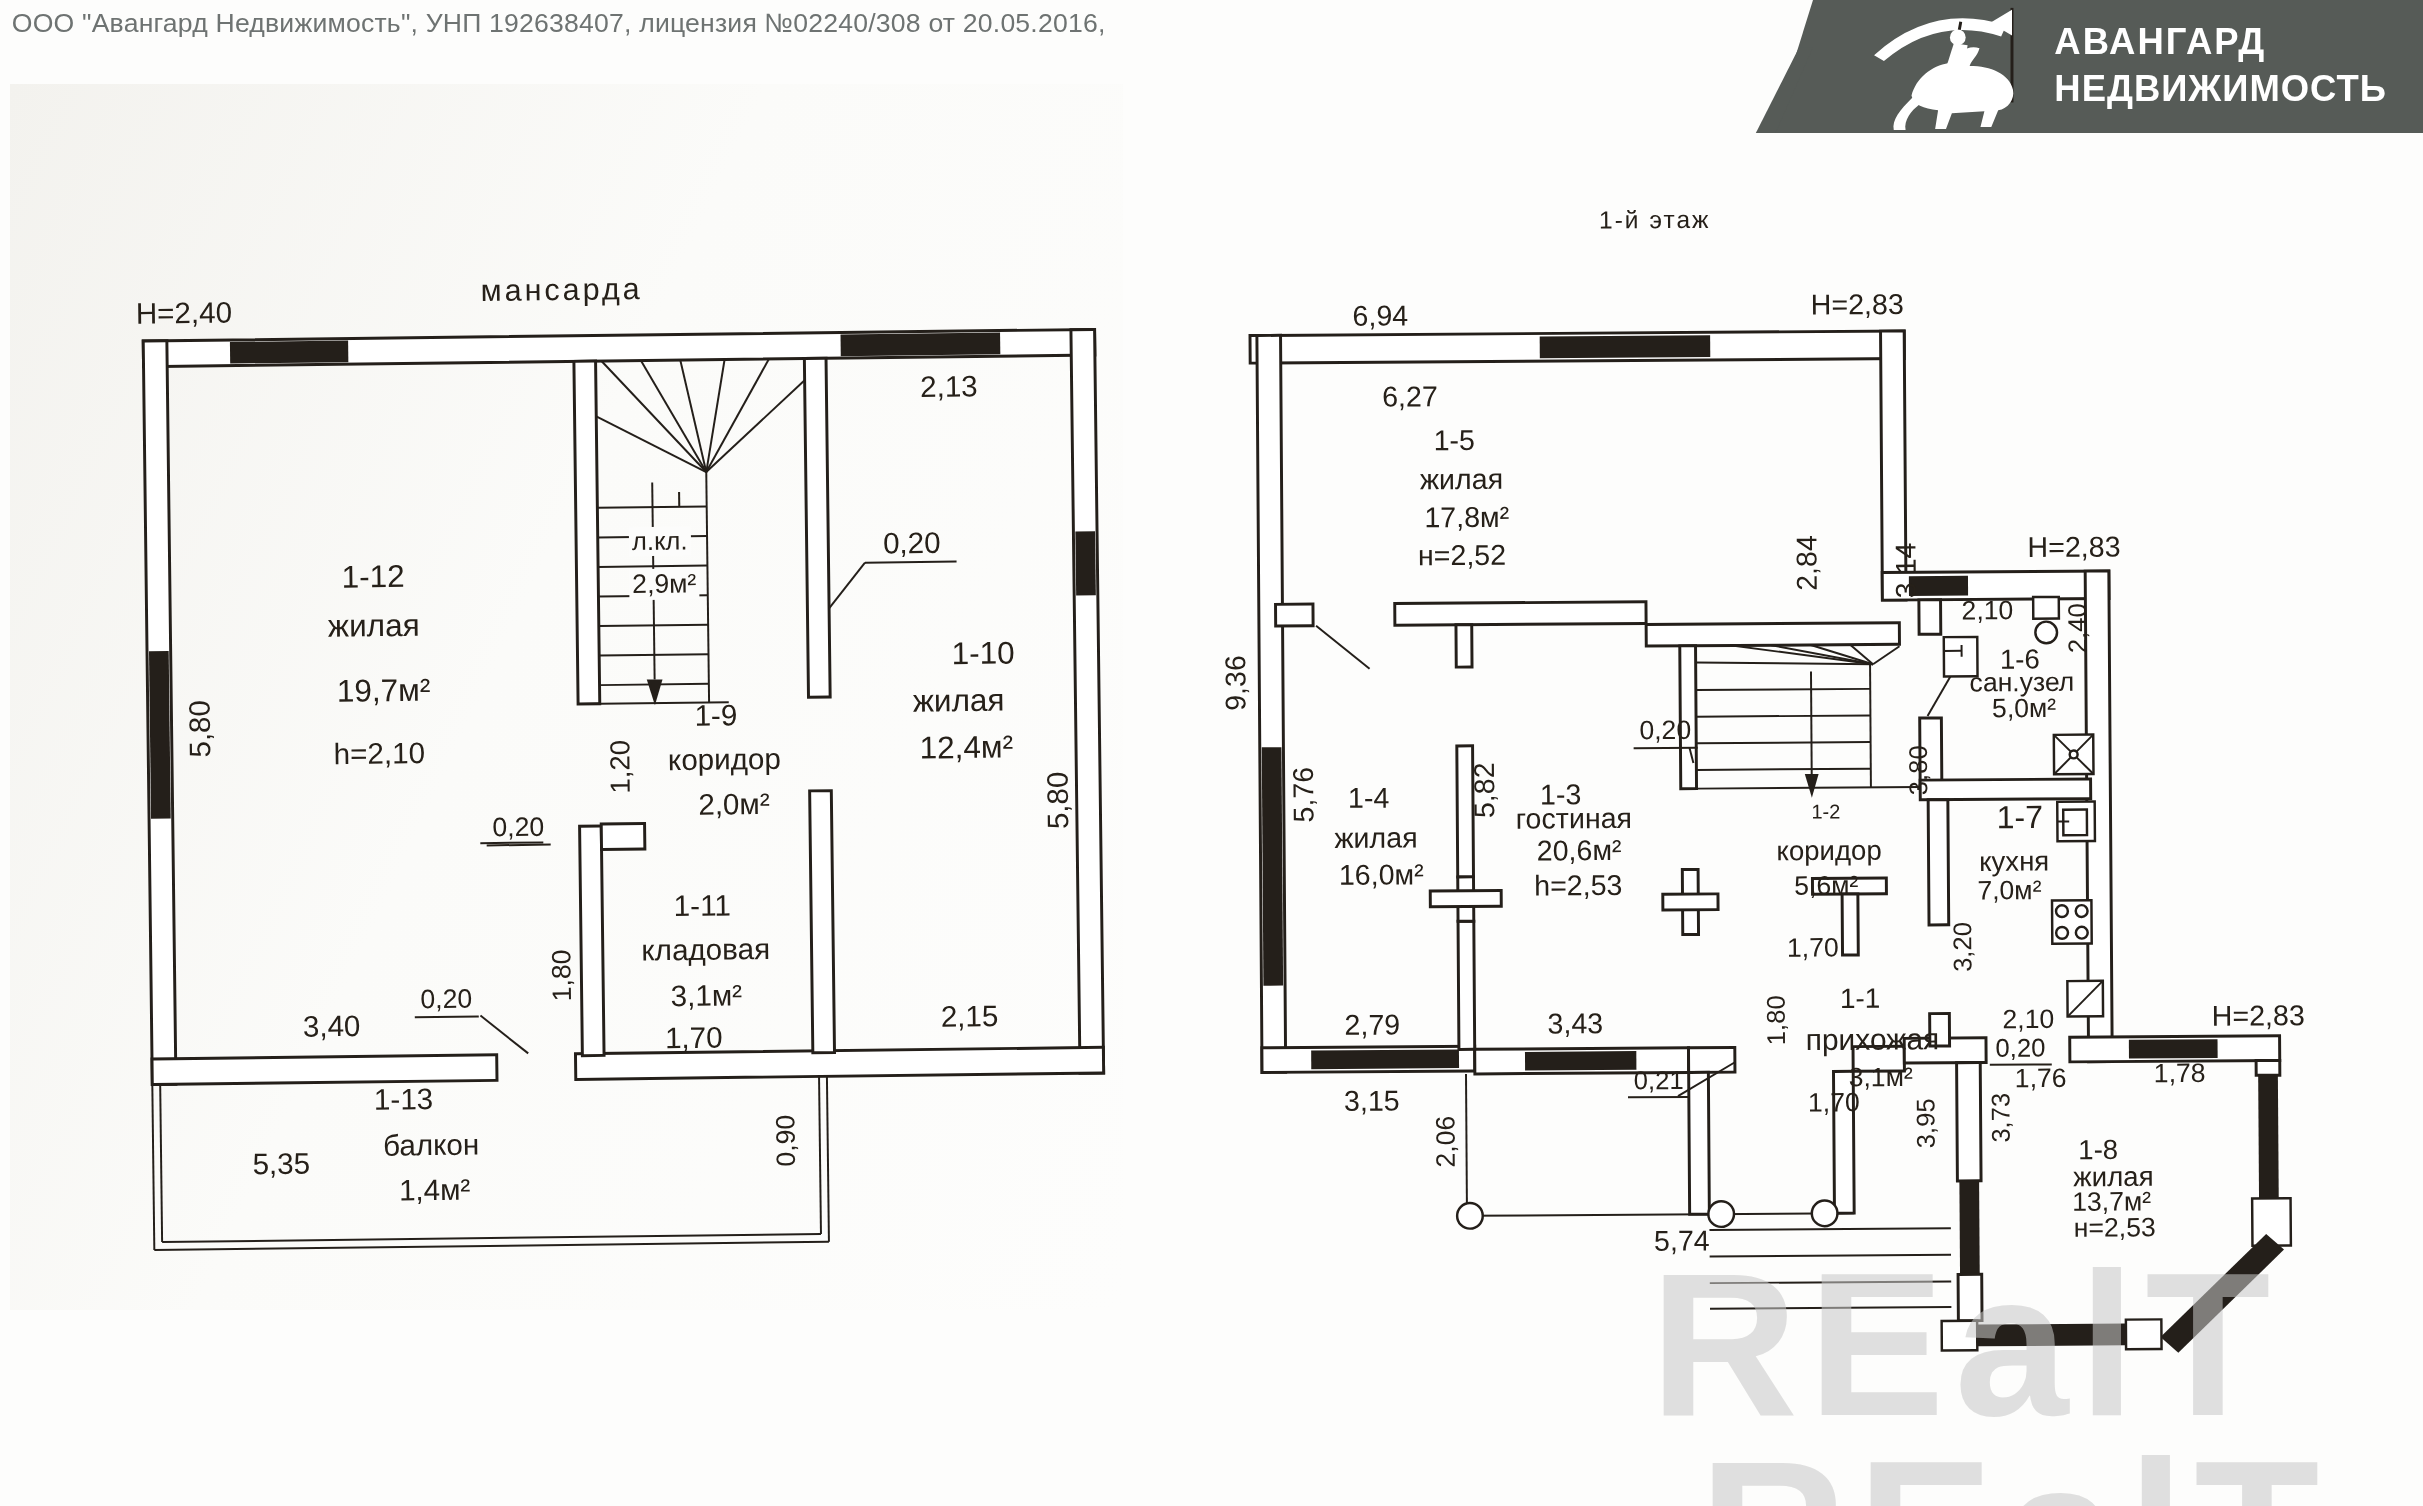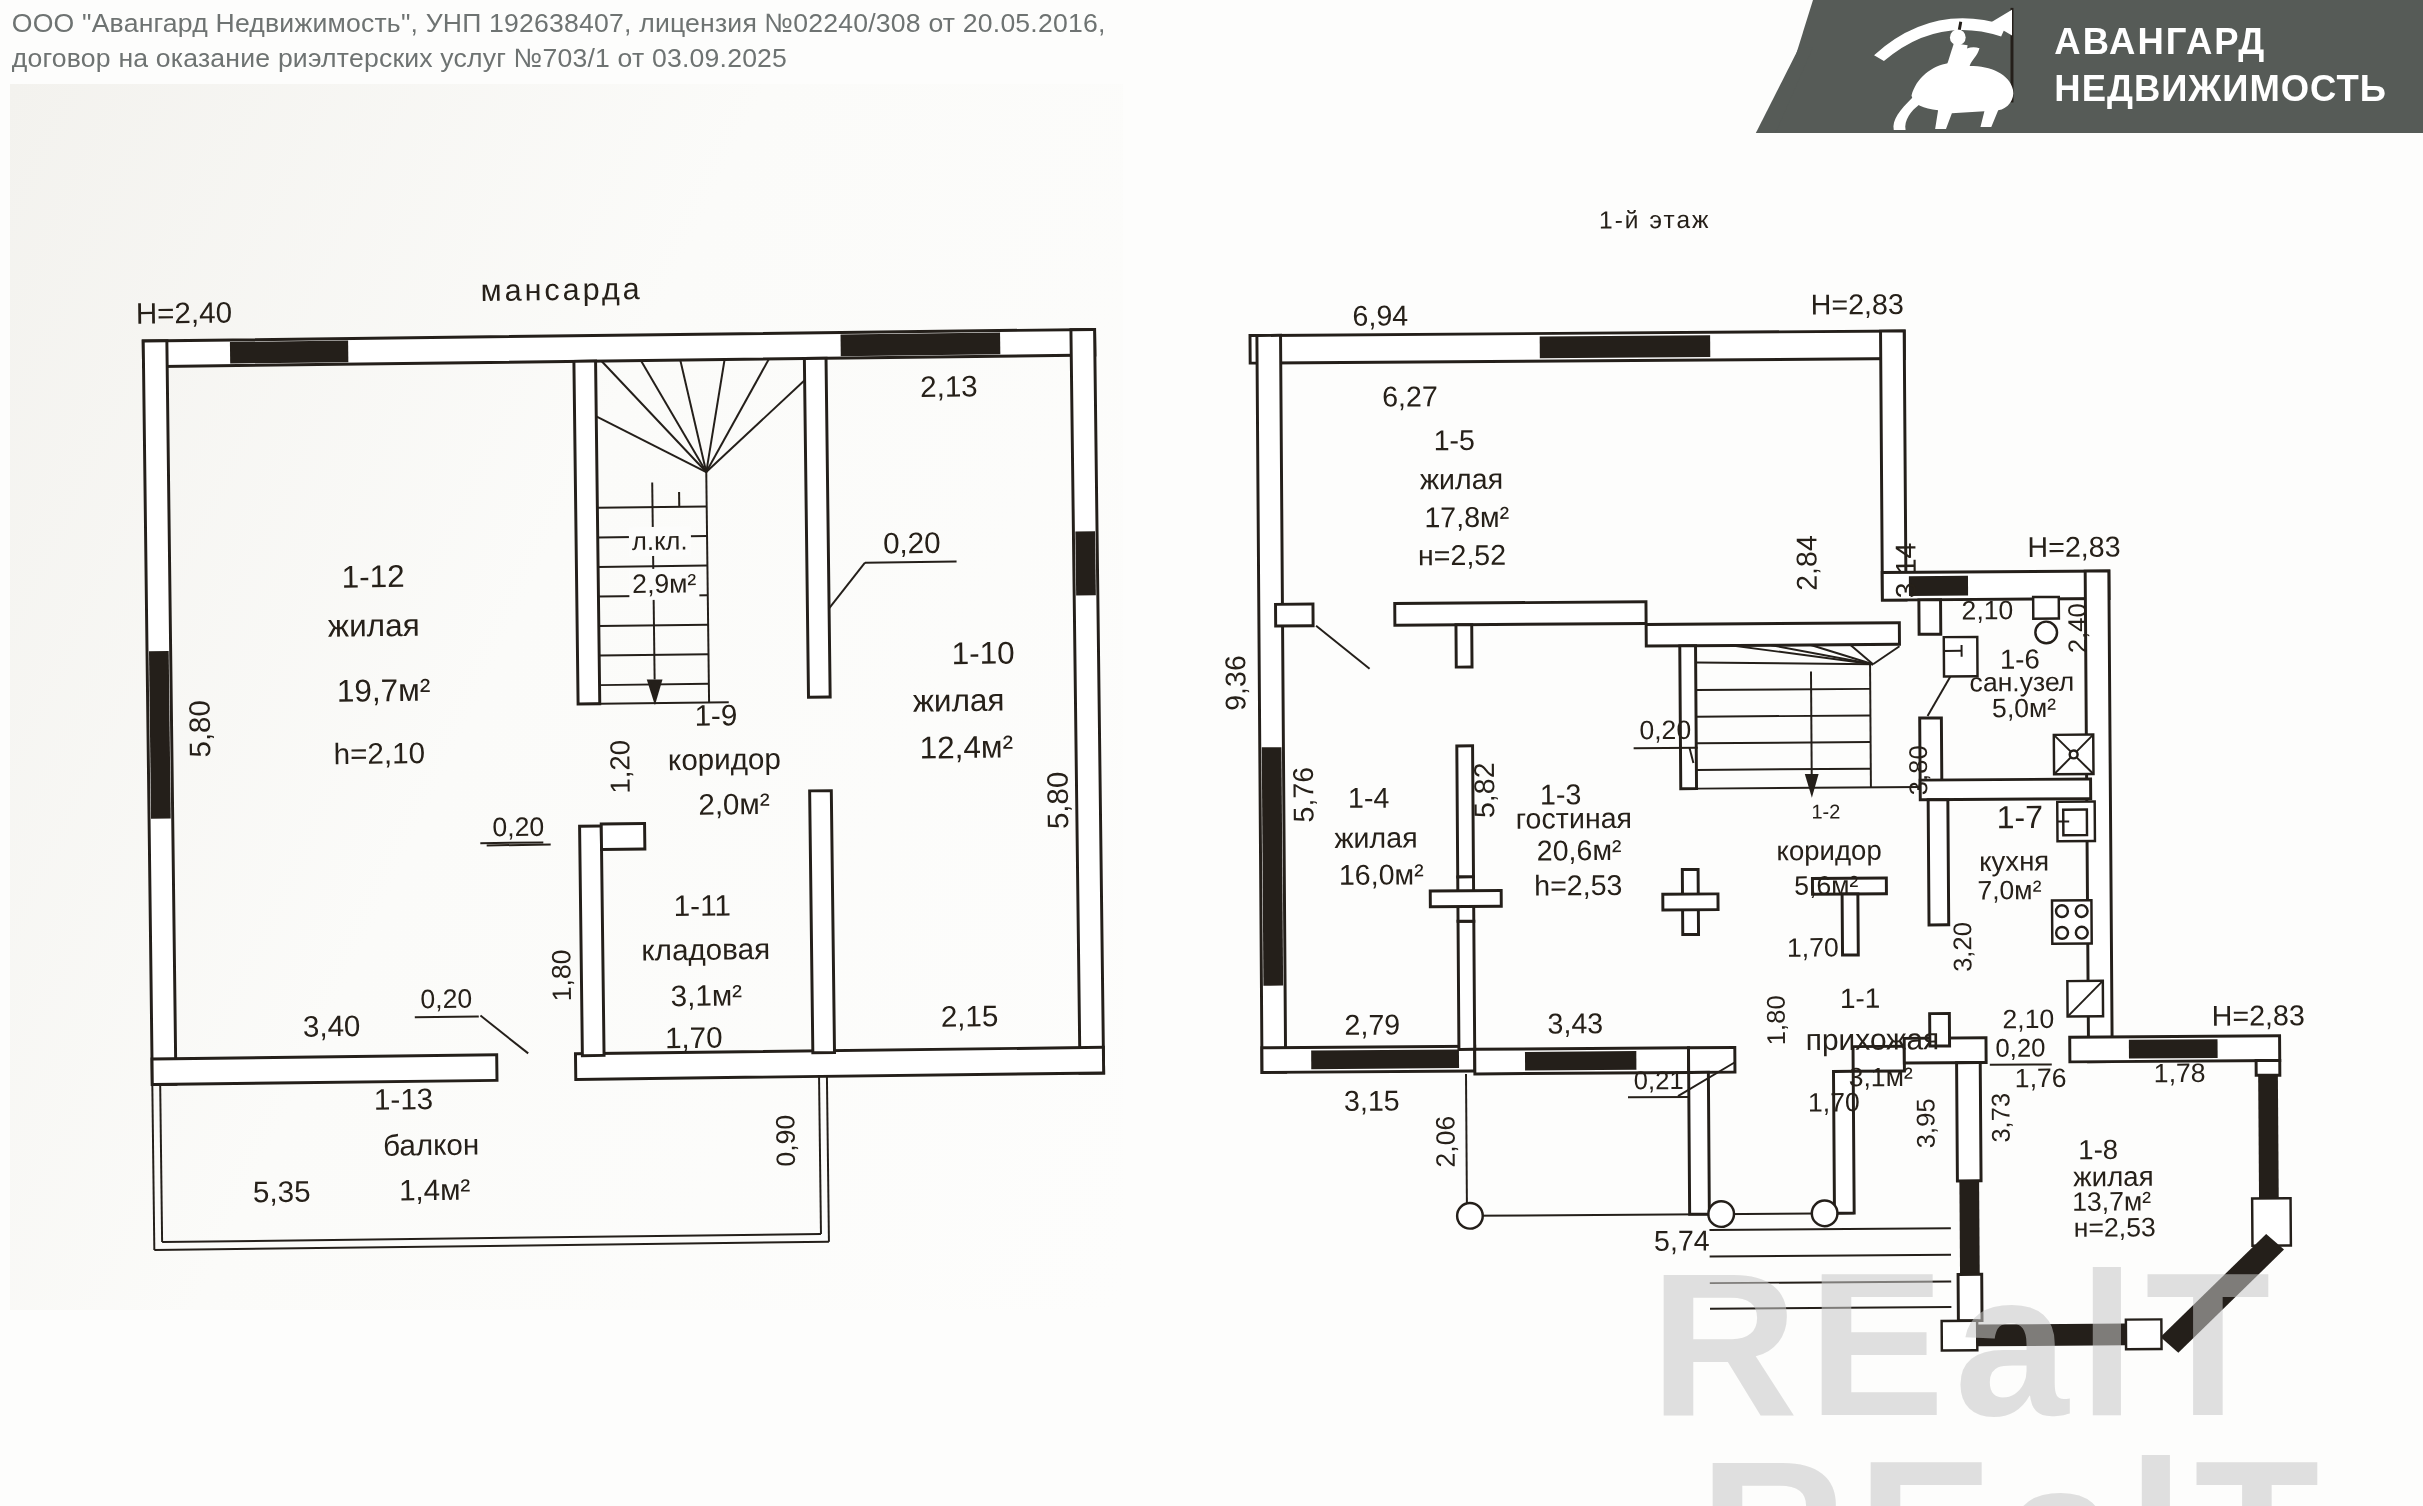--- a/index.html
+++ b/index.html
@@ -39,21 +39,20 @@
 </style>
 </head>
 <body>
 
 <div id="stage">
 
   <div class="paper-tint"></div>
 
   <div class="header">
     <div>ООО "Авангард Недвижимость", УНП 192638407, лицензия №02240/308 от 20.05.2016,</div>
-    <div>договор на оказание риэлтерских услуг №703/1 от 03.09.2025</div>
   </div>
 
   <div class="logo">
     <svg width="759" height="133" viewBox="0 0 770 135">
       <polygon points="150,0 770,0 770,135 108,135" fill="#565b57"></polygon>
       <polygon points="92,135 136,48 150,48 112,135" fill="#565b57"></polygon>
       <g fill="#ffffff" stroke="none">
         <path d="M212,56 Q272,2 346,26 L341,37 Q276,16 222,62 Z"></path>
         <line x1="300" y1="22" x2="286" y2="100" stroke="#ffffff" stroke-width="5"></line>
         <line x1="352" y1="8" x2="352" y2="104" stroke="#ffffff" stroke-width="4"></line>
@@ -151,21 +150,21 @@
         <div class="lbl" style="left: 621px; top: 759px; transform: translate(-50%, -50%);">1-11</div>
         <div class="lbl" style="left: 624px; top: 803px; transform: translate(-50%, -50%);">кладовая</div>
         <div class="lbl" style="left: 624px; top: 849px; transform: translate(-50%, -50%);">3,1м²</div>
         <div class="lbl" style="left: 611px; top: 891px; transform: translate(-50%, -50%);">1,70</div>
         <div class="lbl" style="left: 249px; top: 875px; transform: translate(-50%, -50%);">3,40</div>
         <div class="lbl u" style="left: 364px; top: 851px; font-size: 26.6px; transform: translate(-50%, -50%);">0,20</div>
         <div class="lbl" style="left: 887px; top: 873px; transform: translate(-50%, -50%);">2,15</div>
         <div class="lbl" style="left: 320px; top: 949px; transform: translate(-50%, -50%);">1-13</div>
         <div class="lbl" style="left: 347px; top: 995px; transform: translate(-50%, -50%);">балкон</div>
         <div class="lbl" style="left: 350px; top: 1040px; transform: translate(-50%, -50%);">1,4м²</div>
-        <div class="lbl" style="left: 197px; top: 1040px; transform: translate(-50%, -50%);">5,35</div>
+        <div class="lbl" style="left: 197px; top: 1012px; transform: translate(-50%, -50%);">5,35</div>
         <div class="lbl" style="left: 702px; top: 995px; font-size: 26.6px; transform: translate(-50%, -50%) rotate(-90deg);">0,90</div>
       </div>
   </div>
 
   <div id="plan-floor1" class="plan">
     <svg width="1202" height="1340" viewBox="0 0 1220 1360">
       <g>
         <rect class="w" x="33" y="167" width="664" height="28"></rect>
         <rect class="w" x="673" y="167" width="24" height="273"></rect>
         <rect class="w" x="673" y="412" width="230" height="28"></rect>

